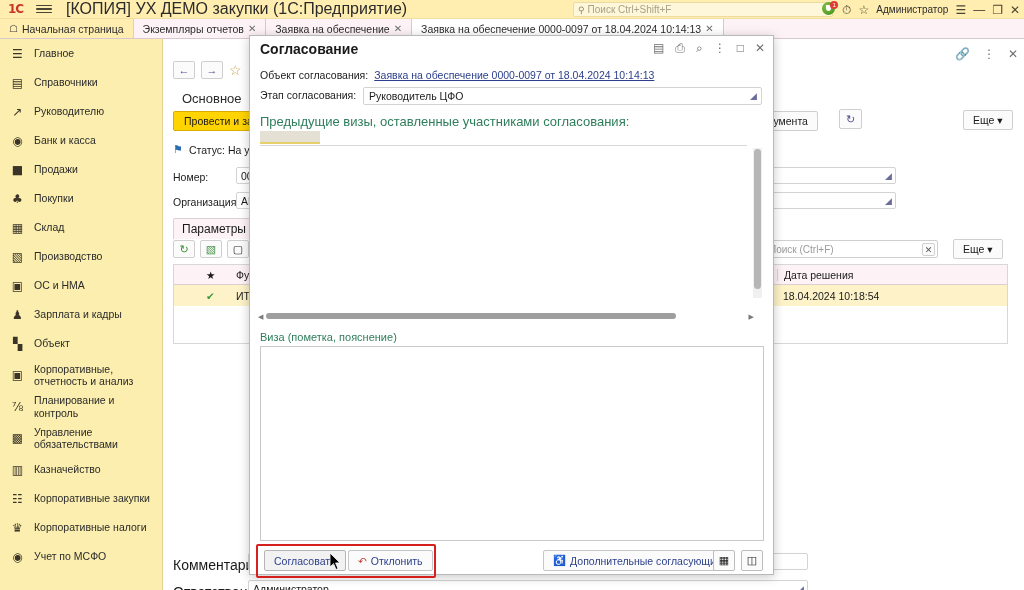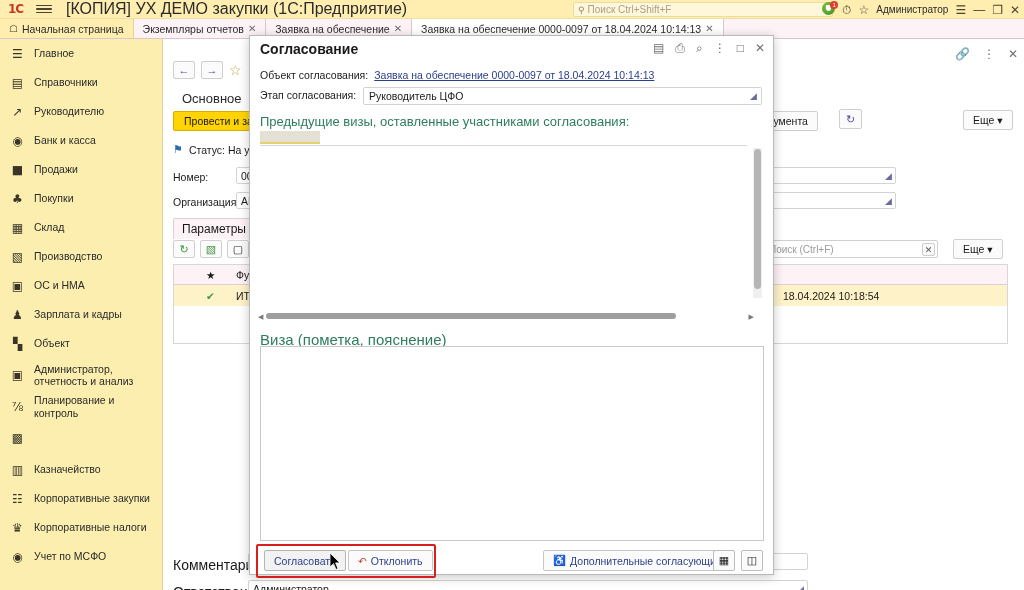--- a/index.html
+++ b/index.html
@@ -163,21 +163,21 @@
   .redact { position:absolute; left:0; top:1px; width:60px; height:13px; background:#e4e1d4; border-bottom:2px solid #e7cf6b;}
   .hline { position:absolute; left:0; top:15px; width:487px; height:1px; background:#d8d8d8; }
   .vscroll {
     position:absolute; right:0; top:18px; width:9px; height:150px; background:#f0f0f0;
   }
   .vscroll i { display:block; width:7px; height:140px; margin:1px auto; background:#b6b6b6; border-radius:4px; }
   .hscroll { position:absolute; left:8px; top:277px; width:496px; height:8px; }
   .hscroll i { display:block; width:410px; height:6px; background:#9e9e9e; border-radius:3px; margin-left:8px; }
   .hscroll .ar { position:absolute; top:0; font-size:7px; color:#7a7a7a; }
 
-  .viza-label { position:absolute; left:10px; top:295px; font-size:15px; color:#2e7d5b; }
+  .viza-label { position:absolute; left:10px; top:295px; font-size:11px; color:#2e7d5b; }
   .viza-box {
     position:absolute; left:10px; top:310px; width:504px; height:195px;
     border:1px solid #c9c9c9; background:#fff;
   }
 
   .footer-hl {
     position:absolute; left:6px; top:508px; width:180px; height:34px;
     border:2px solid #d6201d; border-radius:2px; z-index:2; pointer-events:none;
   }
   .foot-btn {
@@ -286,28 +286,29 @@
   <div class="side-item">
     <span class="sicon">♟</span>
     <span class="slabel">Зарплата и кадры</span>
   </div>
   <div class="side-item">
     <span class="sicon">▚</span>
     <span class="slabel">Объект</span>
   </div>
   <div class="side-item two">
     <span class="sicon">▣</span>
-    <span class="slabel">Администратор, отчетность и анализ</span>
+    <span class="slabel">Корпоративные, отчетность и анализ</span>
   </div>
   <div class="side-item">
     <span class="sicon">⅞</span>
     <span class="slabel">Планирование и контроль</span>
   </div>
   <div class="side-item two">
     <span class="sicon">▩</span>
+    <span class="slabel">Управление обязательствами</span>
   </div>
   <div class="side-item">
     <span class="sicon">▥</span>
     <span class="slabel">Казначейство</span>
   </div>
   <div class="side-item">
     <span class="sicon">☷</span>
     <span class="slabel">Корпоративные закупки</span>
   </div>
   <div class="side-item">
@@ -376,20 +377,21 @@
     <span>Поиск (Ctrl+F)</span>
     <span class="clr">✕</span>
   </div>
   <div class="btn-plain" style="left:790px; top:200px;">Еще ▾</div>
 
   <div class="grid">
     <div class="grid-head">
       <div class="gh" style="width:26px;"></div>
       <div class="gh" style="width:30px;">★</div>
       <div class="gh" style="flex:1;">Фун</div>
+      <div class="gh" style="width:230px;border-left:1px solid #ddd0d4;">Дата решения</div>
     </div>
     <div class="grid-row">
       <div class="gc" style="width:26px;"></div>
       <div class="gc chk-green" style="width:30px;">✔</div>
       <div class="gc" style="flex:1;">ИТ т</div>
       <div class="gc" style="width:230px;">18.04.2024 10:18:54</div>
     </div>
   </div>
 
   <div class="bottom-lbl" style="left:10px; top:518px;">Комментарий:</div>

